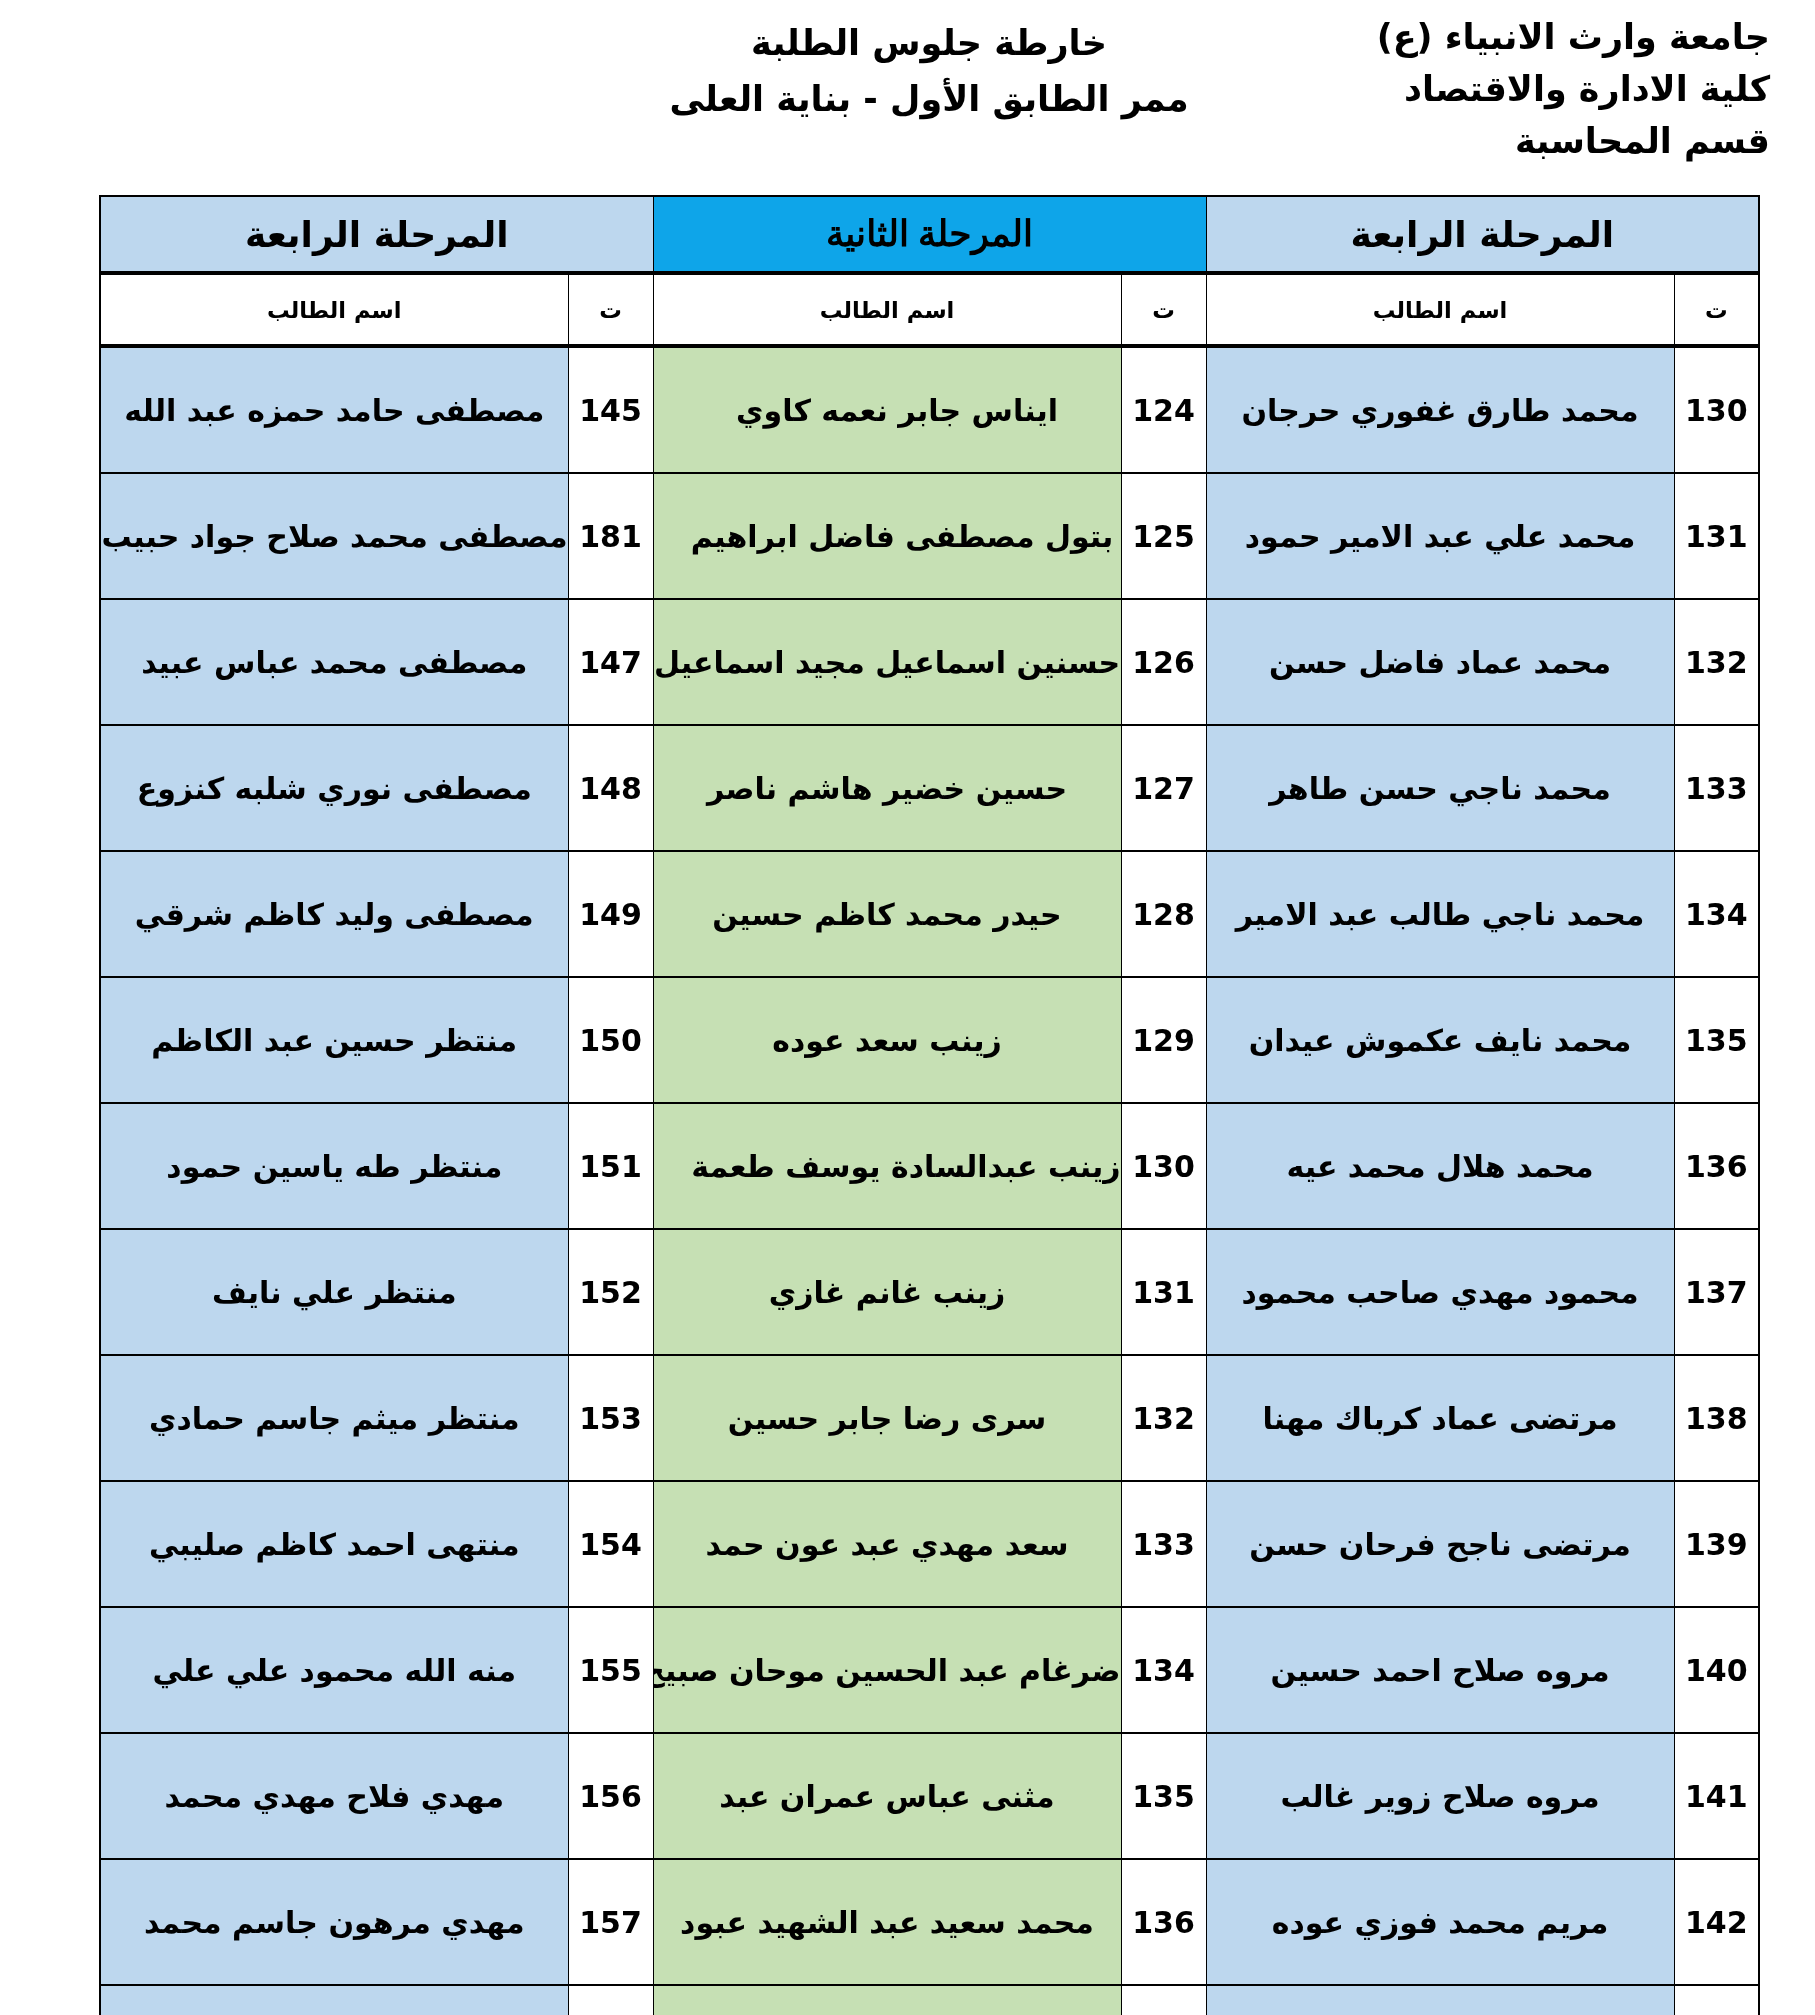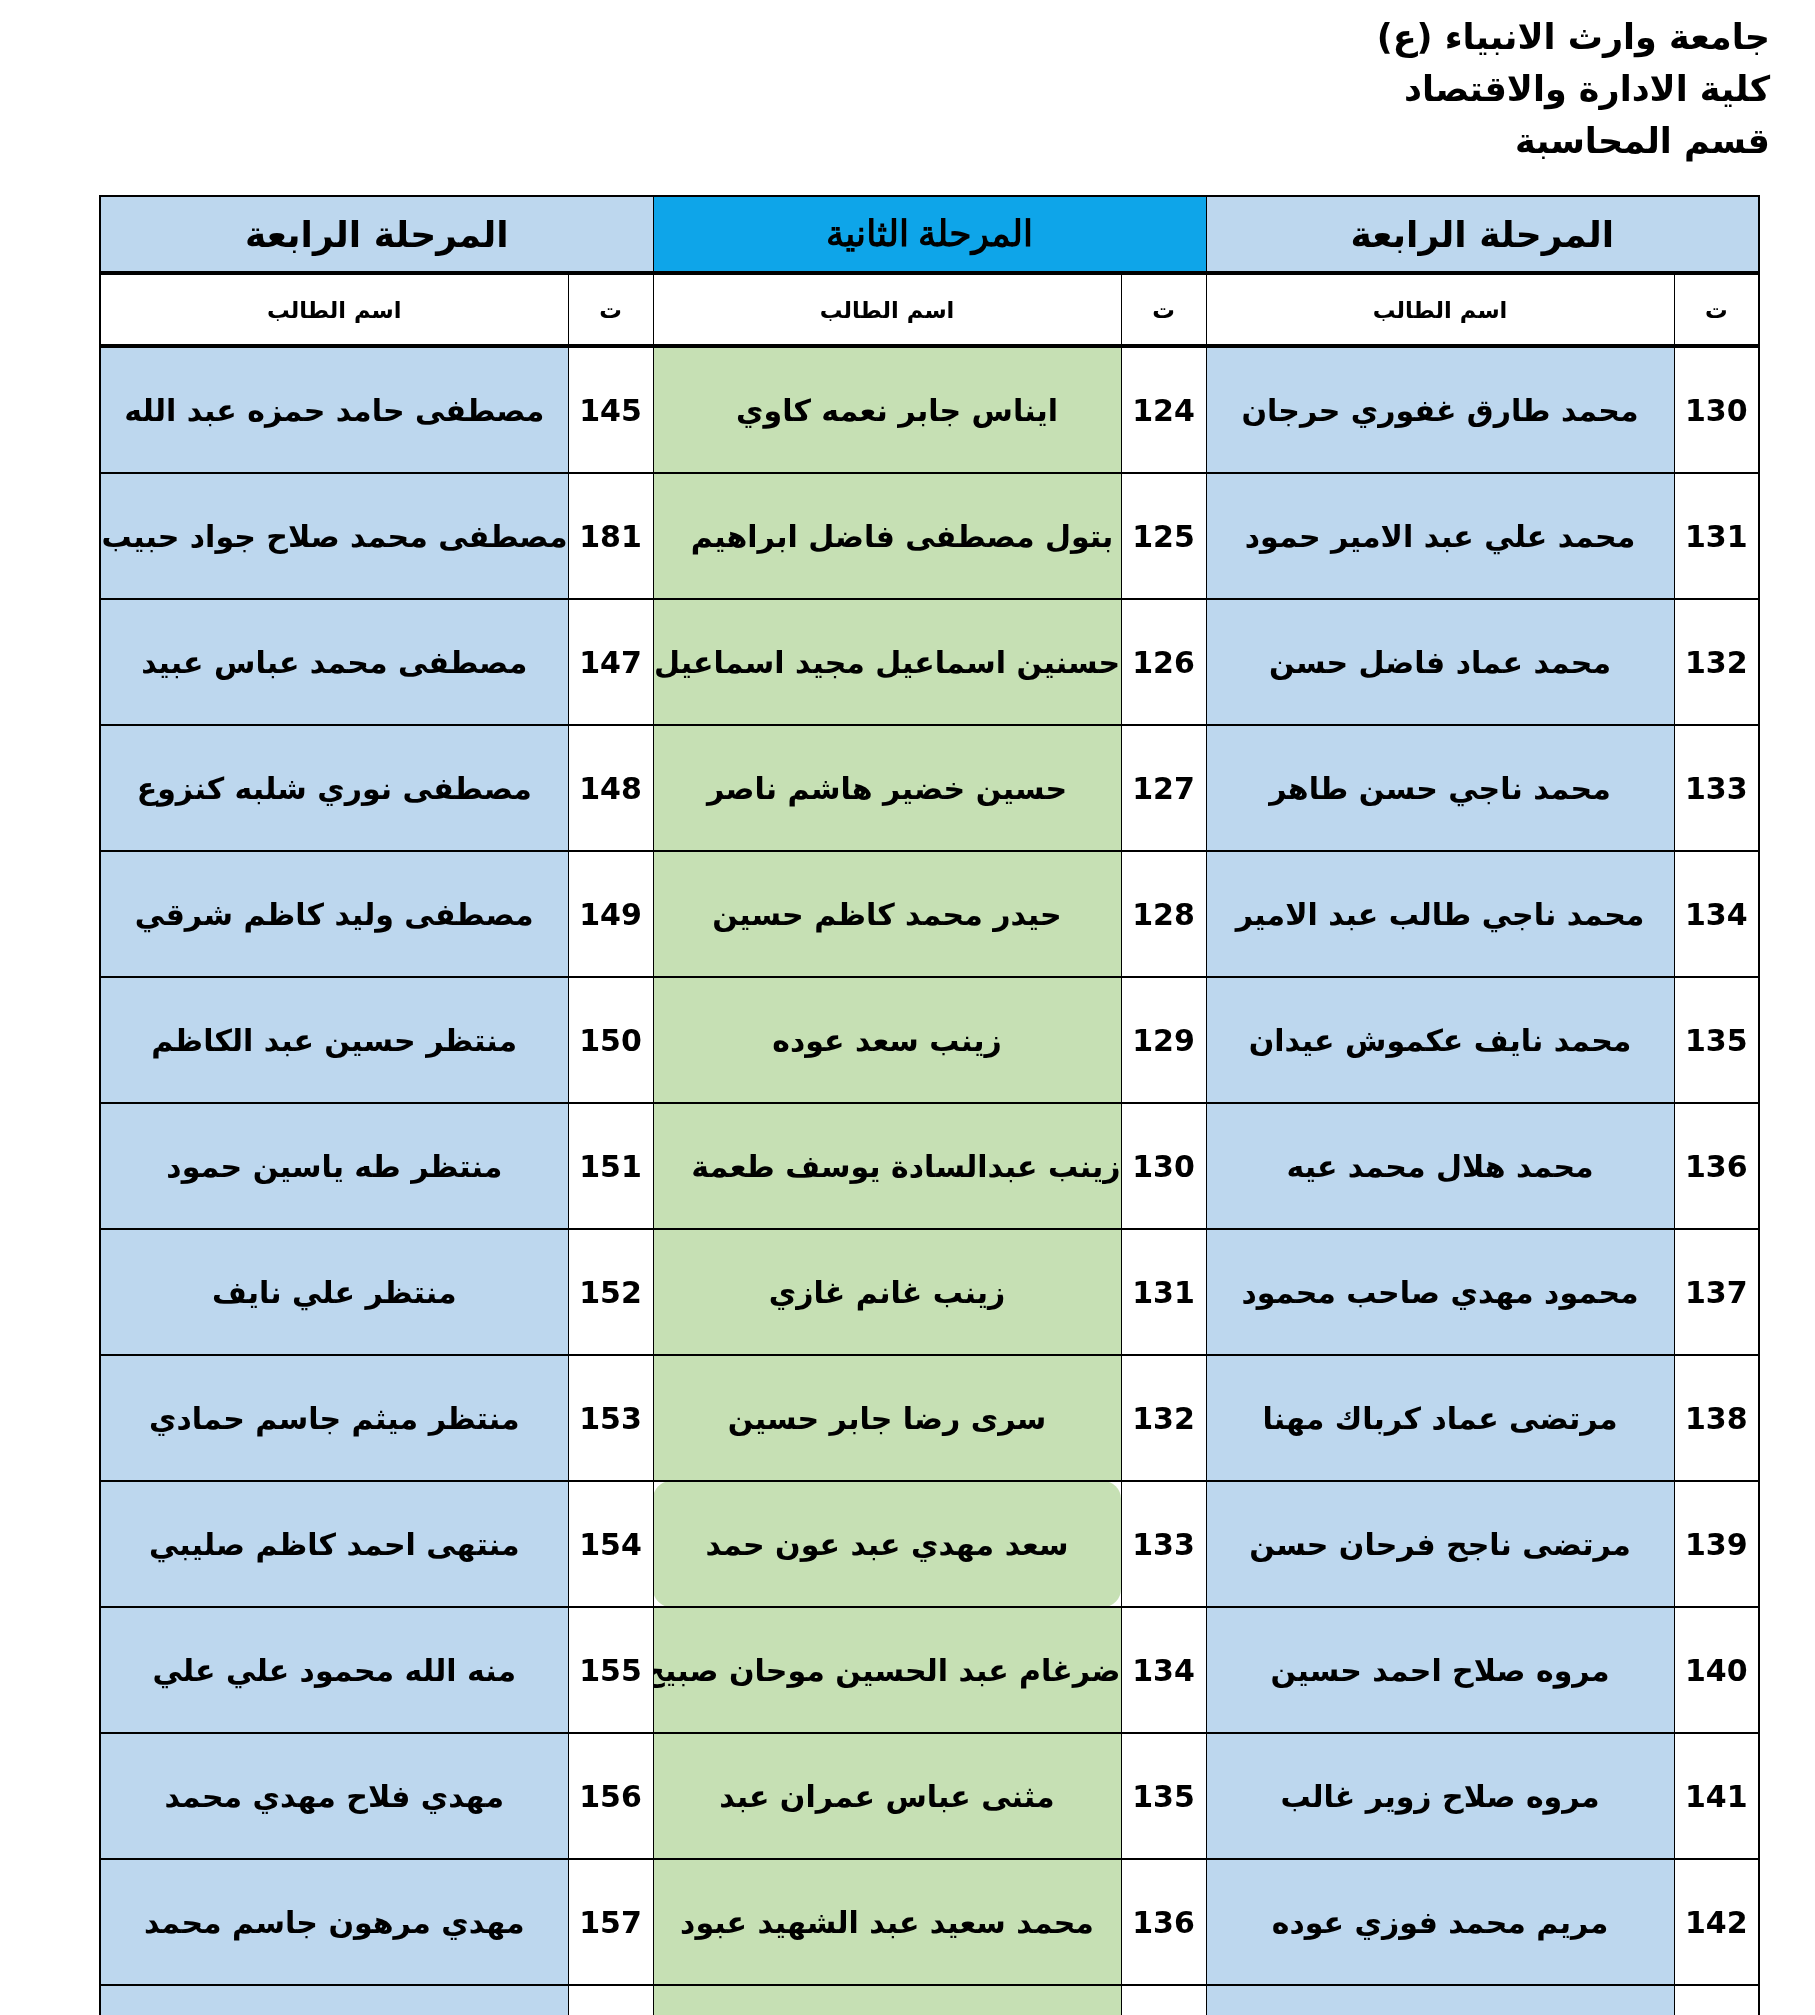--- a/index.html
+++ b/index.html
@@ -84,20 +84,24 @@
   }
   tbody td { height: 124px; }
   td.c-num  { font-size: 30px; background: #ffffff; }
   td.c-name { font-size: 30px; }
 </style>
 </head>
 <body>
 
 <div class="page">
 
+  <div class="hdr-center">
+    <div>خارطة جلوس الطلبة</div>
+    <div>ممر الطابق الأول - بناية العلى</div>
+  </div>
 
   <div class="hdr-right">
     <div>جامعة وارث الانبياء (ع)</div>
     <div>كلية الادارة والاقتصاد</div>
     <div>قسم المحاسبة</div>
   </div>
 
   <table class="seating" dir="rtl">
     <colgroup>
       <col class="c-num">
@@ -192,21 +196,21 @@
           <td class="c-name" style="background: rgb(189, 215, 238);">مرتضى عماد كرباك مهنا</td>
           <td class="c-num">132</td>
           <td class="c-name" style="background: rgb(198, 224, 180);">سرى رضا جابر حسين</td>
           <td class="c-num">153</td>
           <td class="c-name" style="background: rgb(189, 215, 238);">منتظر ميثم جاسم حمادي</td>
         </tr>
         <tr>
           <td class="c-num">139</td>
           <td class="c-name" style="background: rgb(189, 215, 238);">مرتضى ناجح فرحان حسن</td>
           <td class="c-num">133</td>
-          <td class="c-name" style="background: rgb(198, 224, 180); border-radius: 18px;">سعد مهدي عبد عون حمد</td>
+          <td class="c-name" style="background: rgb(198, 224, 180);">سعد مهدي عبد عون حمد</td>
           <td class="c-num">154</td>
           <td class="c-name" style="background: rgb(189, 215, 238);">منتهى احمد كاظم صليبي</td>
         </tr>
         <tr>
           <td class="c-num">140</td>
           <td class="c-name" style="background: rgb(189, 215, 238);">مروه صلاح احمد حسين</td>
           <td class="c-num">134</td>
           <td class="c-name" style="background: rgb(198, 224, 180);">ضرغام عبد الحسين موحان صبيح</td>
           <td class="c-num">155</td>
           <td class="c-name" style="background: rgb(189, 215, 238);">منه الله محمود علي علي</td>

